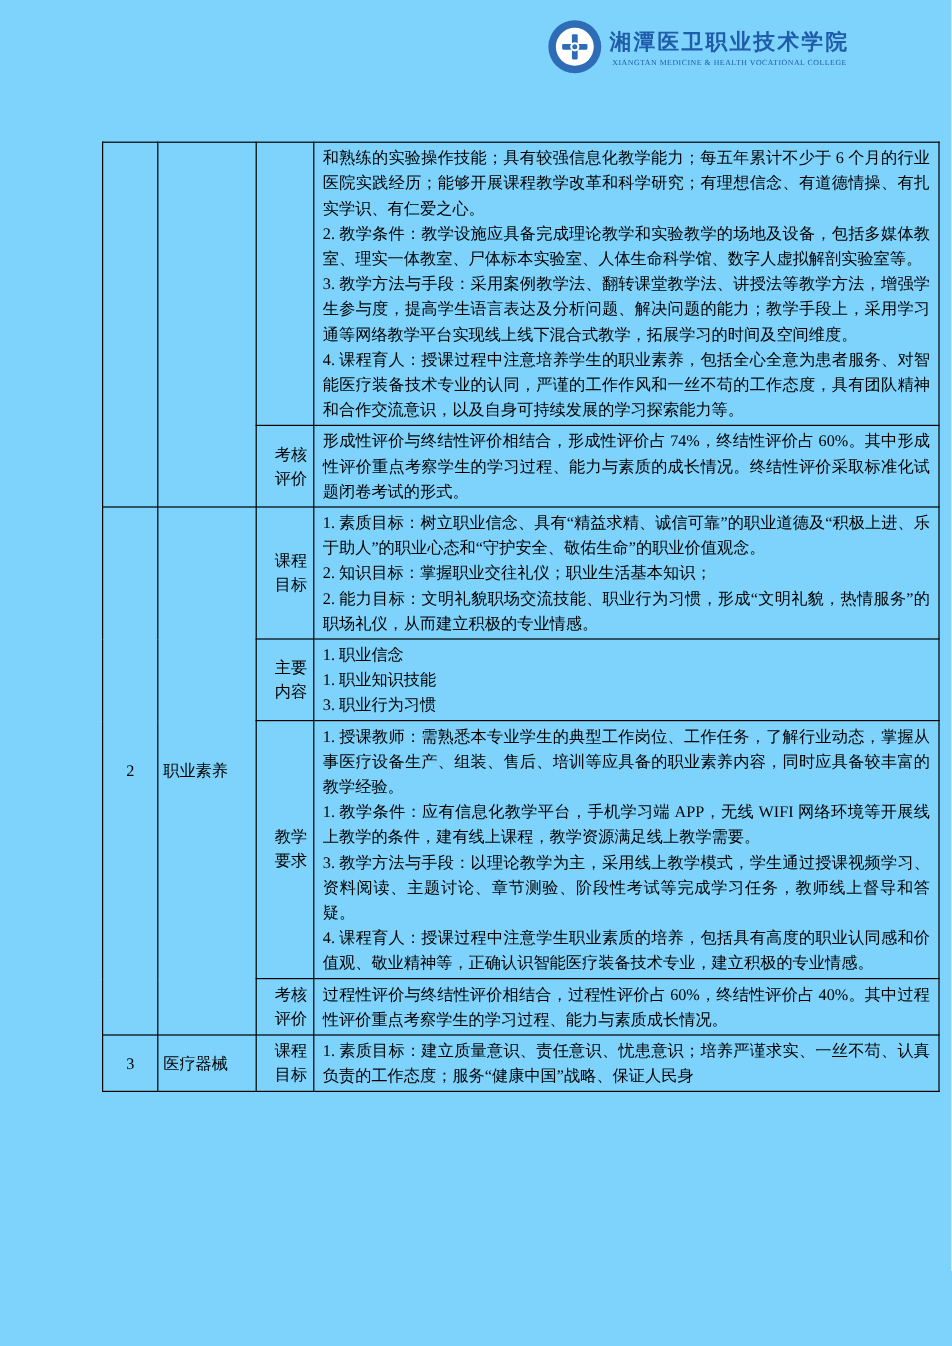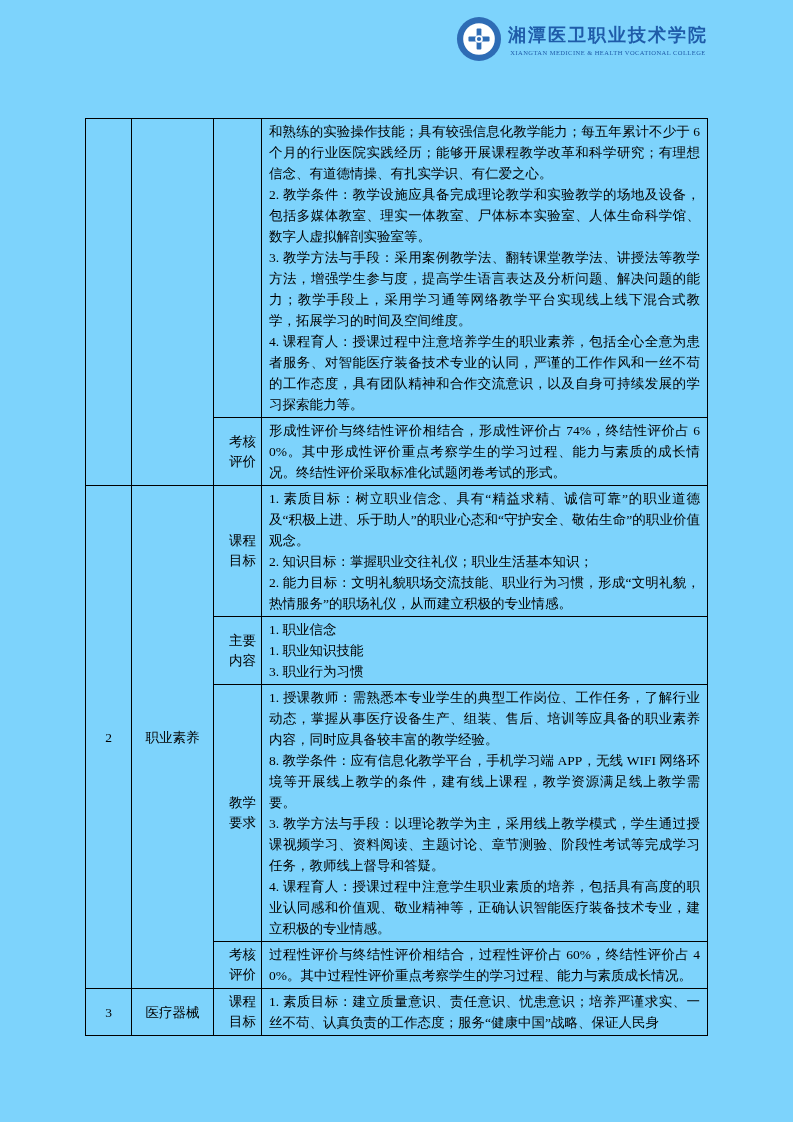--- a/index.html
+++ b/index.html
@@ -40,41 +40,41 @@
     letter-spacing: 0.45px;
     white-space: nowrap;
     margin-top: 2px;
   }
 
   
   .doc-table {
     position: absolute;
     top: 118px;
     left: 85px;
-    width: 623px;
+    width: 698px;
     border-collapse: collapse;
     table-layout: fixed;
   }
   .doc-table td {
     border: 1px solid #000000;
     vertical-align: top;
     font-size: 13.5px;
     line-height: 21px;
     padding: 2px 7px;
     text-align: justify;
     word-break: break-all;
     overflow: hidden;
   }
   .doc-table td.col-num {
     text-align: center;
     vertical-align: middle;
     padding: 2px 2px;
   }
   .doc-table td.col-cat {
-    text-align: center;
+    text-align: left;
     vertical-align: middle;
     padding: 2px 4px;
   }
   .doc-table td.col-label {
     vertical-align: middle;
     text-align: right;
     line-height: 20px;
     padding: 2px 5px;
   }
   .doc-table p { margin: 0; }
@@ -154,21 +154,21 @@
         <td class="col-content">
           <p>1. 职业信念</p>
           <p>1. 职业知识技能</p>
           <p>3. 职业行为习惯</p>
         </td>
       </tr>
       <tr>
         <td class="col-label">教学要求</td>
         <td class="col-content">
           <p>1. 授课教师：需熟悉本专业学生的典型工作岗位、工作任务，了解行业动态，掌握从事医疗设备生产、组装、售后、培训等应具备的职业素养内容，同时应具备较丰富的教学经验。</p>
-          <p>8. 教学条件：应有信息化教学平台，手机学习端 APP，无线 WIFI 网络环境等开展线上教学的条件，建有线上课程，教学资源满足线上教学需要。</p>
+          <p>1. 教学条件：应有信息化教学平台，手机学习端 APP，无线 WIFI 网络环境等开展线上教学的条件，建有线上课程，教学资源满足线上教学需要。</p>
           <p>3. 教学方法与手段：以理论教学为主，采用线上教学模式，学生通过授课视频学习、资料阅读、主题讨论、章节测验、阶段性考试等完成学习任务，教师线上督导和答疑。</p>
           <p>4. 课程育人：授课过程中注意学生职业素质的培养，包括具有高度的职业认同感和价值观、敬业精神等，正确认识智能医疗装备技术专业，建立积极的专业情感。</p>
         </td>
       </tr>
       <tr>
         <td class="col-label">考核评价</td>
         <td class="col-content">
           <p>过程性评价与终结性评价相结合，过程性评价占 60%，终结性评价占 40%。其中过程性评价重点考察学生的学习过程、能力与素质成长情况。</p>
         </td>
       </tr>

